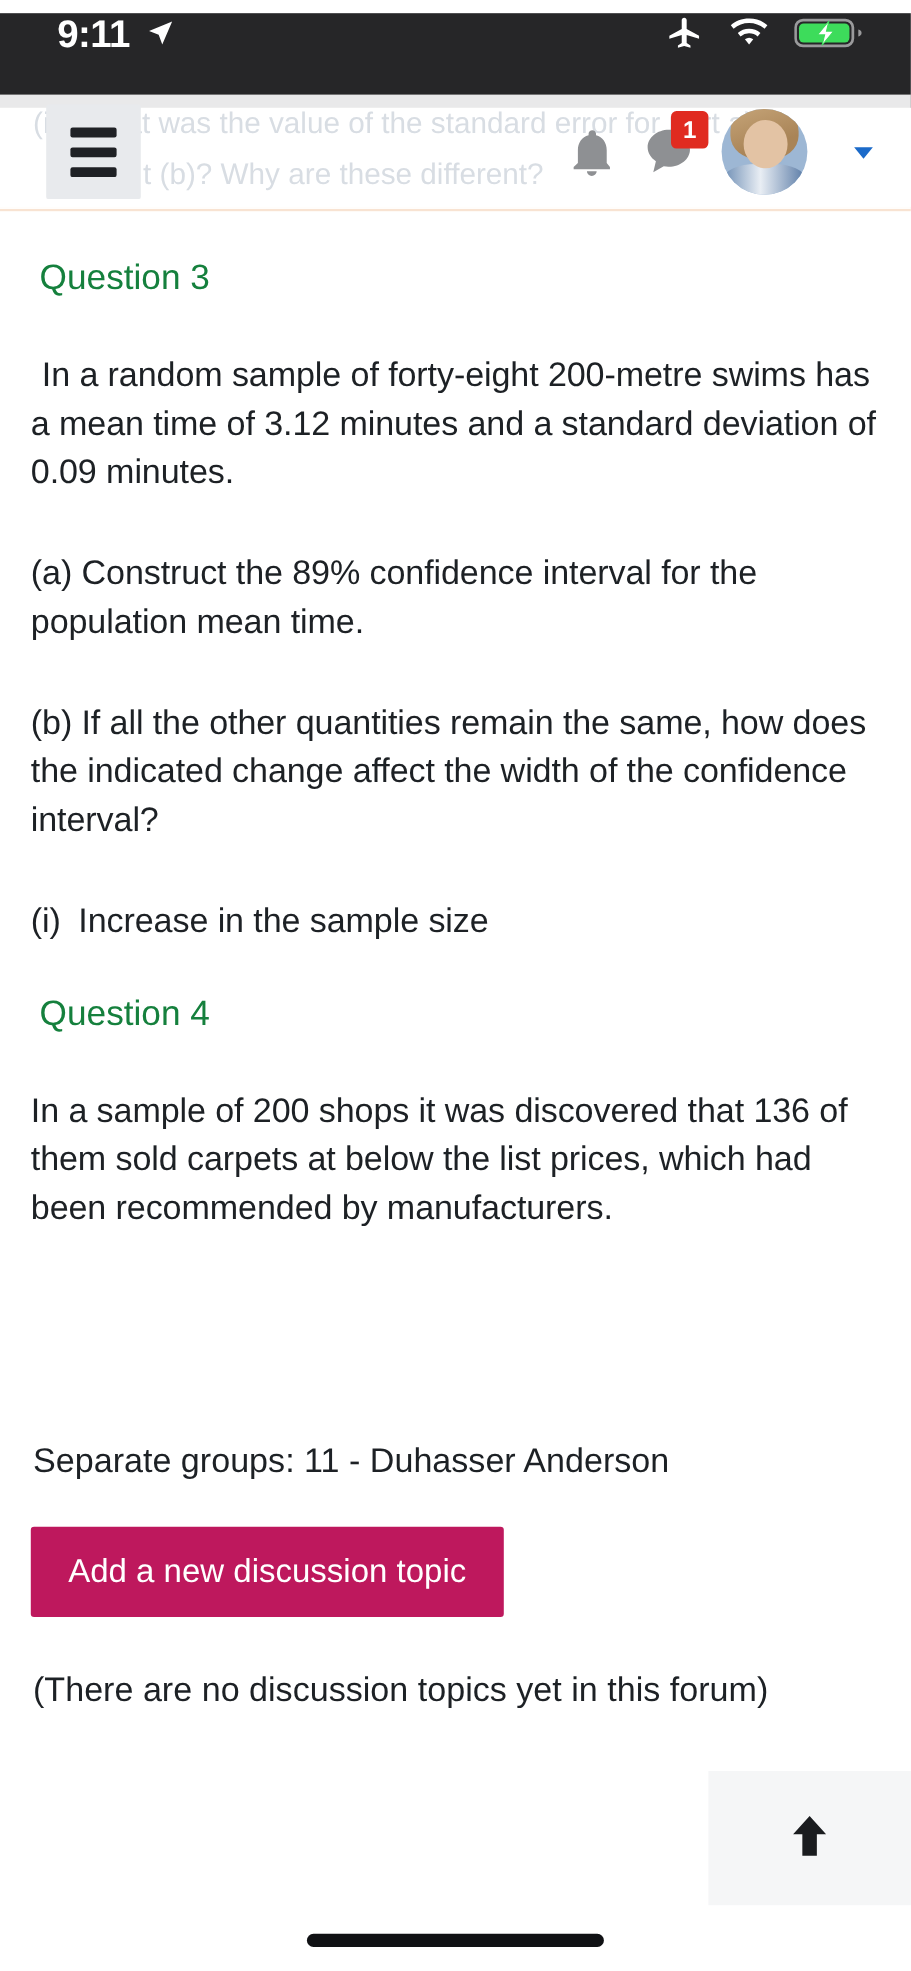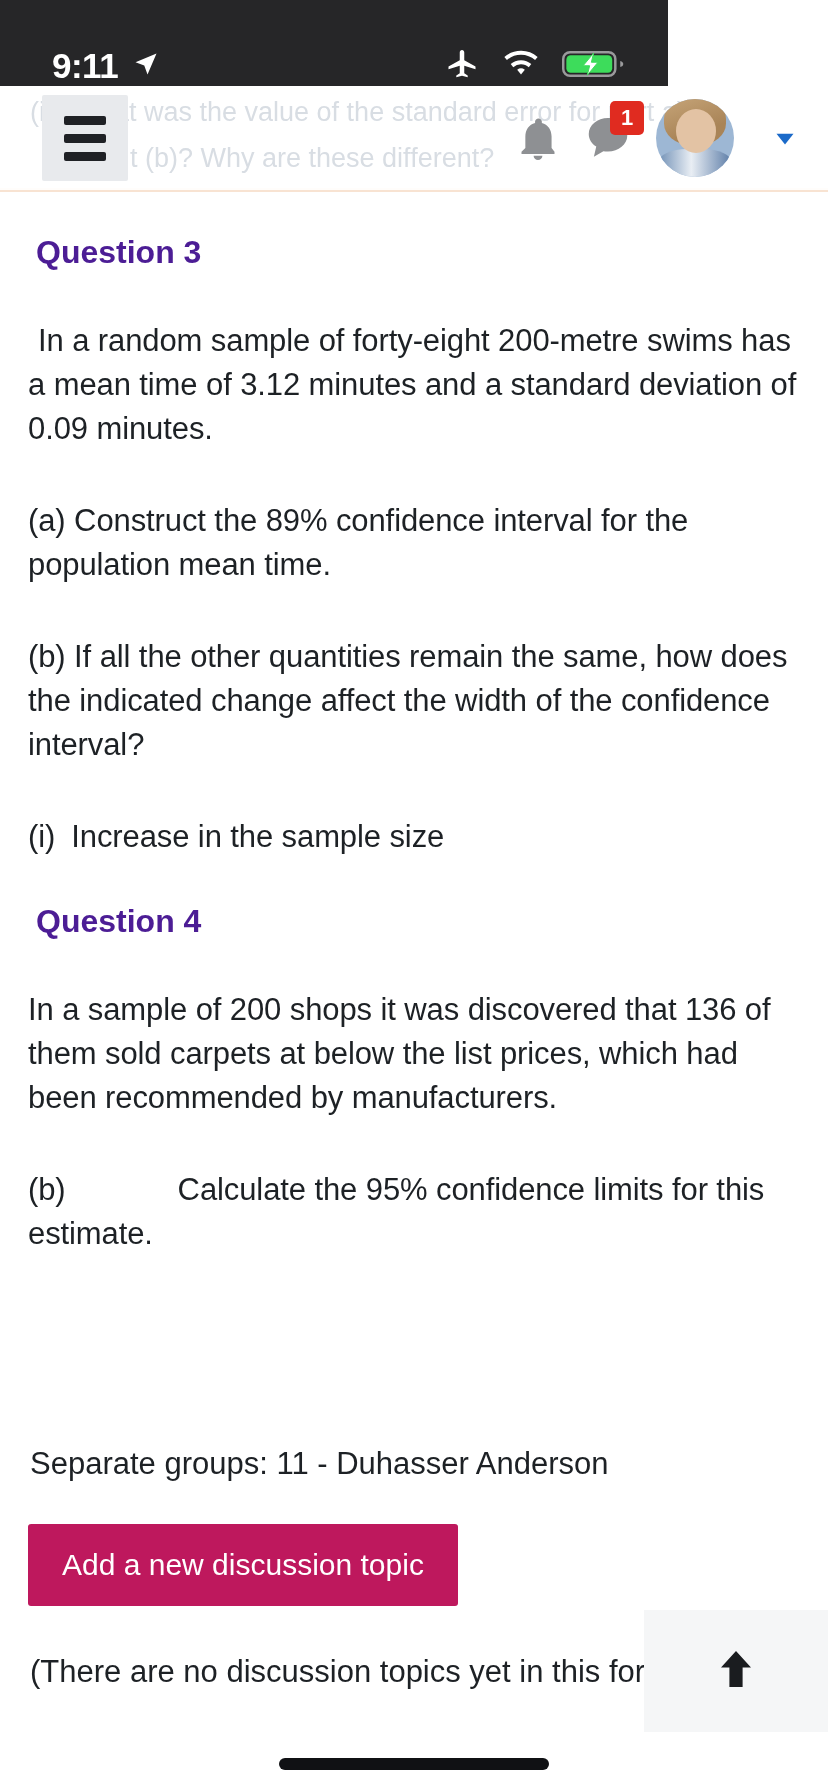--- a/index.html
+++ b/index.html
@@ -6,24 +6,24 @@
   * { margin:0; padding:0; box-sizing:border-box; }
   html, body {
     width:828px; height:1792px;
     background:#ffffff;
     font-family:"Liberation Sans", sans-serif;
     overflow:hidden;
   }
 
   
   .status-bar {
-    position:absolute; top:0; left:0;
-    width:668px; height:86px;
+    position:absolute; top:12px; left:0;
+    width:828px; height:86px;
     background:#262628;
-    display:flex; align-items:flex-end;
+    display:flex; align-items:flex-start;
     justify-content:space-between;
     padding:0 44px 0 52px;
   }
   .status-left { display:flex; align-items:center; gap:14px; }
   .status-time {
     color:#ffffff; font-size:35px; font-weight:600;
     letter-spacing:-0.5px;
   }
   .loc-arrow { display:block; }
   .status-right { display:flex; align-items:center; gap:22px; }
@@ -104,22 +104,22 @@
 
   
   .content {
     position:absolute; top:192px; left:0;
     width:828px; height:1600px;
     background:#ffffff;
     padding:22px 28px 0 28px;
     color:#1d2125;
   }
   .q-title {
-    font-size:32px; font-weight:700;
-    color:#4c1d95; margin:20px 0 0 8px;
+    font-size:32px; font-weight:400;
+    color:#15803d; margin:20px 0 0 8px;
   }
   .para {
     font-size:31px; line-height:44px;
     color:#1d2125; margin-top:48px;
     letter-spacing:-0.1px;
   }
   .para.indent { text-indent:10px; }
   .tab-gap { display:inline-block; width:112px; }
   .tab-gap-sm { display:inline-block; width:16px; }
   .spacer-big { height:150px; }
@@ -248,21 +248,20 @@
   <p class="para">(b) If all the other quantities remain the same, how does the indicated change affect the width of the confidence interval?</p>
 
   <p class="para"><span>(i)</span><span class="tab-gap-sm"></span><span>Increase in the sample size</span></p>
 
 
   <div class="q-title" style="margin-top:44px;">Question 4</div>
 
   <p class="para">In a sample of 200 shops it was discovered that 136 of them sold carpets at below the list prices, which had been recommended by manufacturers.</p>
 
 
-  <p class="para"><span>(b)</span><span class="tab-gap"></span><span>Calculate the 95% confidence limits for this estimate.</span></p>
 
   <div class="spacer-big"></div>
 
   <div class="groups-line">Separate groups: 11 - Duhasser Anderson</div>
 
   <button class="add-topic-btn">Add a new discussion topic</button>
 
   <div class="no-topics">(There are no discussion topics yet in this forum)</div>
 
 </div>

